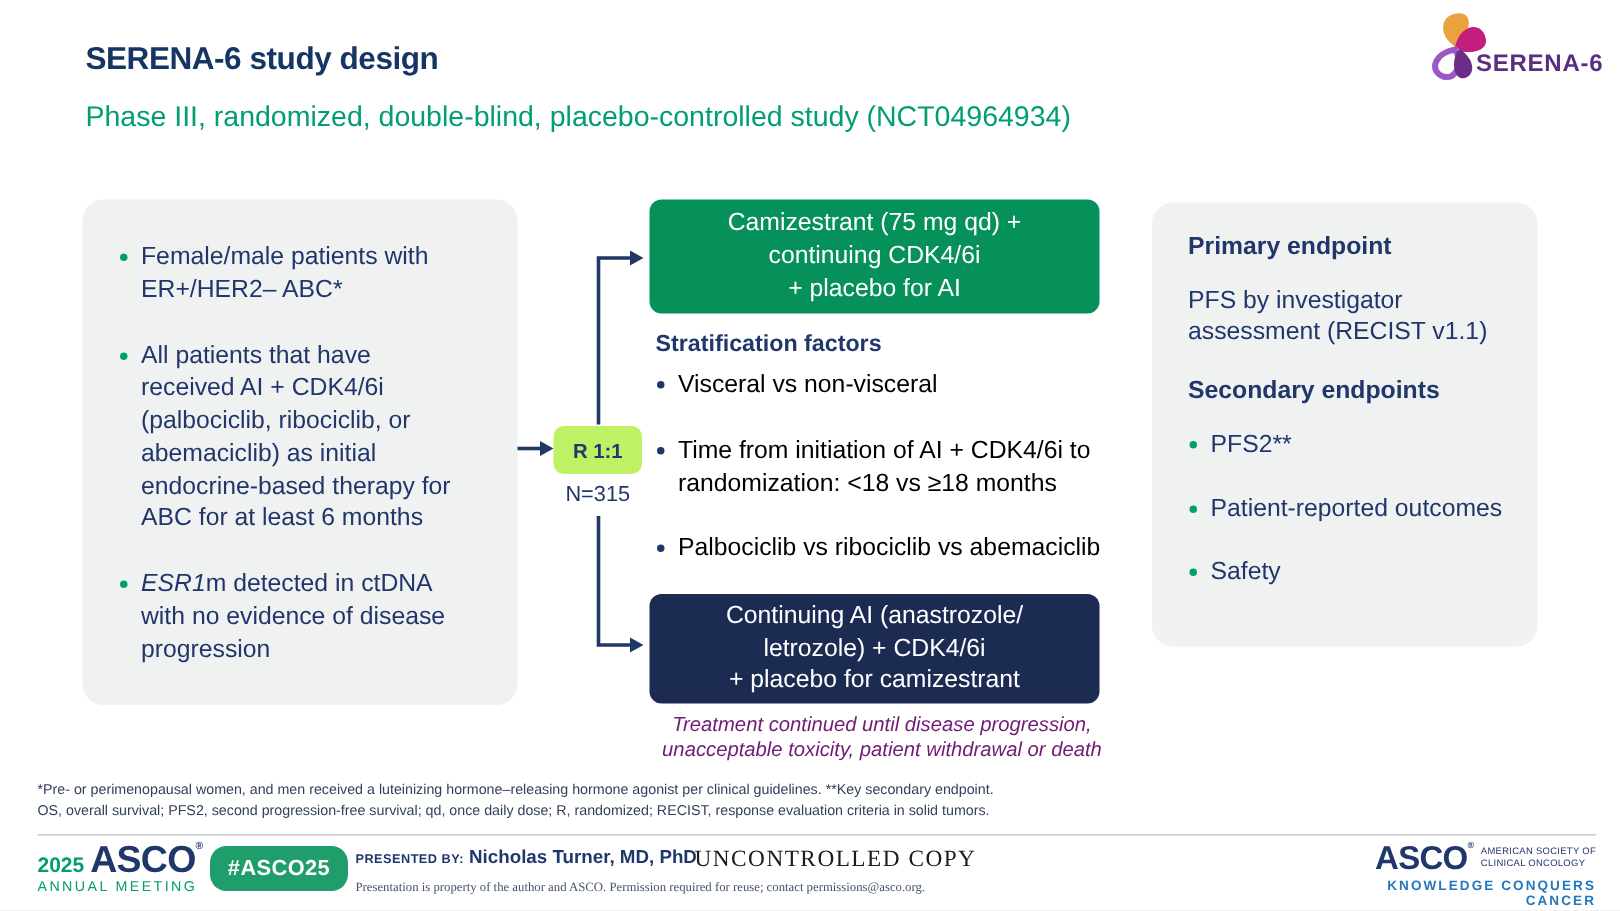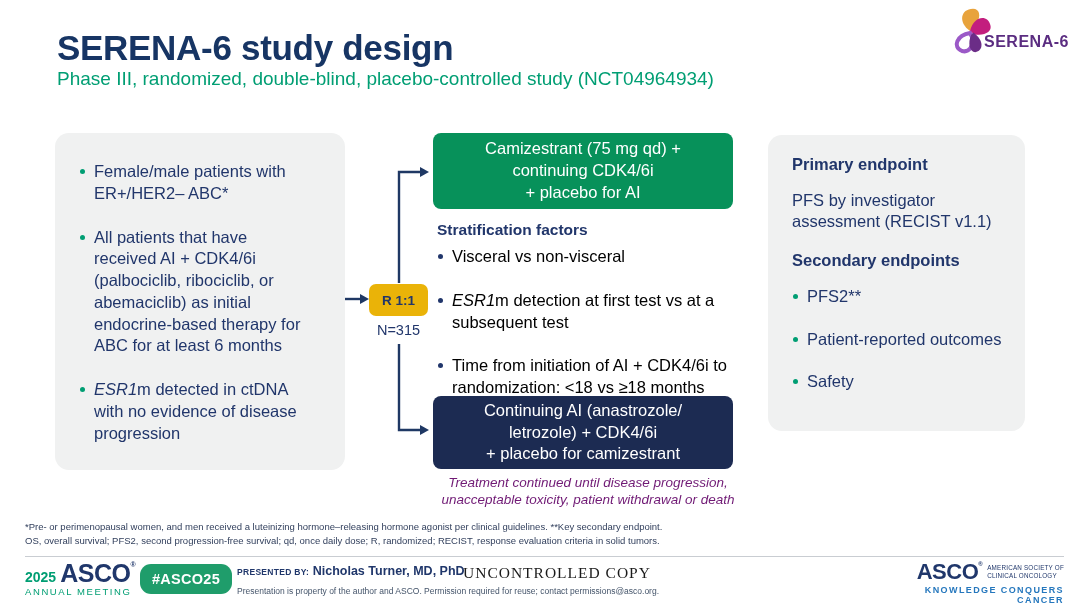--- a/index.html
+++ b/index.html
@@ -3,21 +3,21 @@
 <meta charset="utf-8">
 <style>
   * { margin:0; padding:0; box-sizing:border-box; }
   html,body { background:#e8e8e8; }
   body { font-family:"Liberation Sans", sans-serif; }
   .slide {
     position:relative; width:1080px; height:607px; background:#ffffff;
     overflow:hidden; margin:0 auto;
   }
   
-  .title { position:absolute; left:57px; top:28px; font-size:35px; font-weight:bold; color:#173564; letter-spacing:-0.3px; }
+  .title { position:absolute; left:57px; top:28px; font-size:21px; font-weight:bold; color:#173564; letter-spacing:-0.3px; }
   .subtitle { position:absolute; left:57px; top:68px; font-size:19px; color:#009E73; }
   .serena-logo { position:absolute; left:940px; top:4px; }
   
   .panel { position:absolute; background:#F0F1F1; border-radius:14px; color:#21366B; }
   .panel-left { left:55px; top:133px; width:290px; height:337px; padding:28px 34px 20px 24px; }
   .panel-right { left:768px; top:135px; width:257px; height:296px; padding:20px 14px 18px 24px; }
   ul.blist { list-style:none; }
   ul.blist li { display:flex; margin-bottom:22px; font-size:16.5px; line-height:1.32; }
   ul.blist li:last-child { margin-bottom:0; }
   .dot { flex:0 0 15px; position:relative; }
@@ -26,21 +26,21 @@
   .bt i { font-style:italic; }
   
   .arm { position:absolute; left:433px; width:300px; border-radius:8px; color:#ffffff;
          display:flex; flex-direction:column; justify-content:center; text-align:center;
          font-size:16.5px; line-height:1.33; }
   .arm-top { top:133px; height:76px; background:#07915A; }
   .arm-bottom { top:396px; height:73px; background:#1C2B52; }
   .strat-head { position:absolute; left:437px; top:221px; font-size:15.5px; font-weight:bold; color:#21366B; }
   .strat-list { position:absolute; left:437px; top:246px; width:308px; }
   .strat-list li { margin-bottom:9px; font-size:15px; line-height:1.25; }
-  .rand-box { position:absolute; left:369px; top:284px; width:59px; height:32px; background:#eab308;
+  .rand-box { position:absolute; left:369px; top:284px; width:59px; height:32px; background:#bef264;
               border-radius:7px; color:#21366B; font-size:13.5px; font-weight:600;
               display:flex; align-items:center; justify-content:center; }
   .rand-n { position:absolute; left:360px; top:322px; width:77px; text-align:center; font-size:14.5px; color:#21366B; }
   .flow-svg { position:absolute; left:0; top:0; pointer-events:none; }
   .note { position:absolute; left:418px; top:474px; width:340px; text-align:center;
           font-size:13.5px; font-style:italic; color:#701a75; line-height:1.28; }
   
   .ep-h { font-size:16.5px; font-weight:bold; margin-bottom:16px; }
   .ep-t { font-size:16.5px; line-height:1.3; margin-bottom:18px; }
   .panel-right ul.blist li { margin-bottom:21px; }
@@ -52,21 +52,21 @@
   .mtg-row { display:flex; align-items:baseline; gap:4px; }
   .mtg-year { font-size:14px; font-weight:bold; color:#009E73; }
   .mtg-org { font-size:25px; font-weight:bold; color:#20376B; letter-spacing:-0.5px; line-height:0.9; }
   .mtg-reg { font-size:7px; color:#20376B; vertical-align:top; }
   .mtg-name { font-size:9.5px; color:#009E73; letter-spacing:1.6px; margin-top:1px; }
   .hashtag { position:absolute; left:140px; top:564px; width:92px; height:30px; background:#1F9D6B;
              border-radius:11px; color:#fff; font-size:14.5px; font-weight:bold;
              display:flex; align-items:center; justify-content:center; letter-spacing:0.3px; }
   .presented { position:absolute; left:237px; top:564px; color:#20376B; font-size:12.5px; font-weight:bold; }
   .presented .lbl { font-size:8.5px; letter-spacing:0.3px; }
-  .permission { position:absolute; left:237px; top:586px; font-size:8.5px; color:#44546A; font-weight:normal; }
+  .permission { position:absolute; left:237px; top:586px; font-size:8.5px; color:#44546A; font-weight:normal;font-family:Liberation Serif, serif; }
   .uncontrolled { position:absolute; left:463px; top:564px; font-family:"Liberation Serif", serif;
                   font-size:15.5px; letter-spacing:1px; color:#1a1a1a; }
   .asco-logo { position:absolute; right:16px; top:561px; width:170px; }
   .asco-row { display:flex; align-items:center; justify-content:flex-end; gap:5px; }
   .asco-word { font-size:22px; font-weight:bold; color:#20376B; letter-spacing:-0.5px; line-height:1; }
   .asco-reg { font-size:6px; color:#20376B; vertical-align:top; }
   .asco-soc { font-size:6.3px; color:#20376B; line-height:1.25; letter-spacing:0.2px; }
   .asco-tag { margin-top:2px; font-size:9px; font-weight:bold; color:#2577BD; letter-spacing:1.4px; text-align:right; }
 </style>
 </head>
@@ -129,24 +129,20 @@
   </div>
 
   <div class="strat-head">Stratification factors</div>
   <ul class="blist strat-list">
     <li>
       <span class="dot navy"></span>
       <span class="bt"><i></i><span>Visceral vs non-visceral</span></span>
     </li>
     <li>
       <span class="dot navy"></span>
-      <span class="bt"><i>ESR1</i><span>m detection at first test vs at a subsequent test</span></span>
-    </li>
-    <li>
-      <span class="dot navy"></span>
       <span class="bt"><i></i><span>Time from initiation of AI + CDK4/6i to randomization: &lt;18 vs ≥18 months</span></span>
     </li>
     <li>
       <span class="dot navy"></span>
       <span class="bt"><i></i><span>Palbociclib vs ribociclib vs abemaciclib</span></span>
     </li>
   </ul>
 
   <div class="arm arm-bottom">
     <div>Continuing AI (anastrozole/</div>

